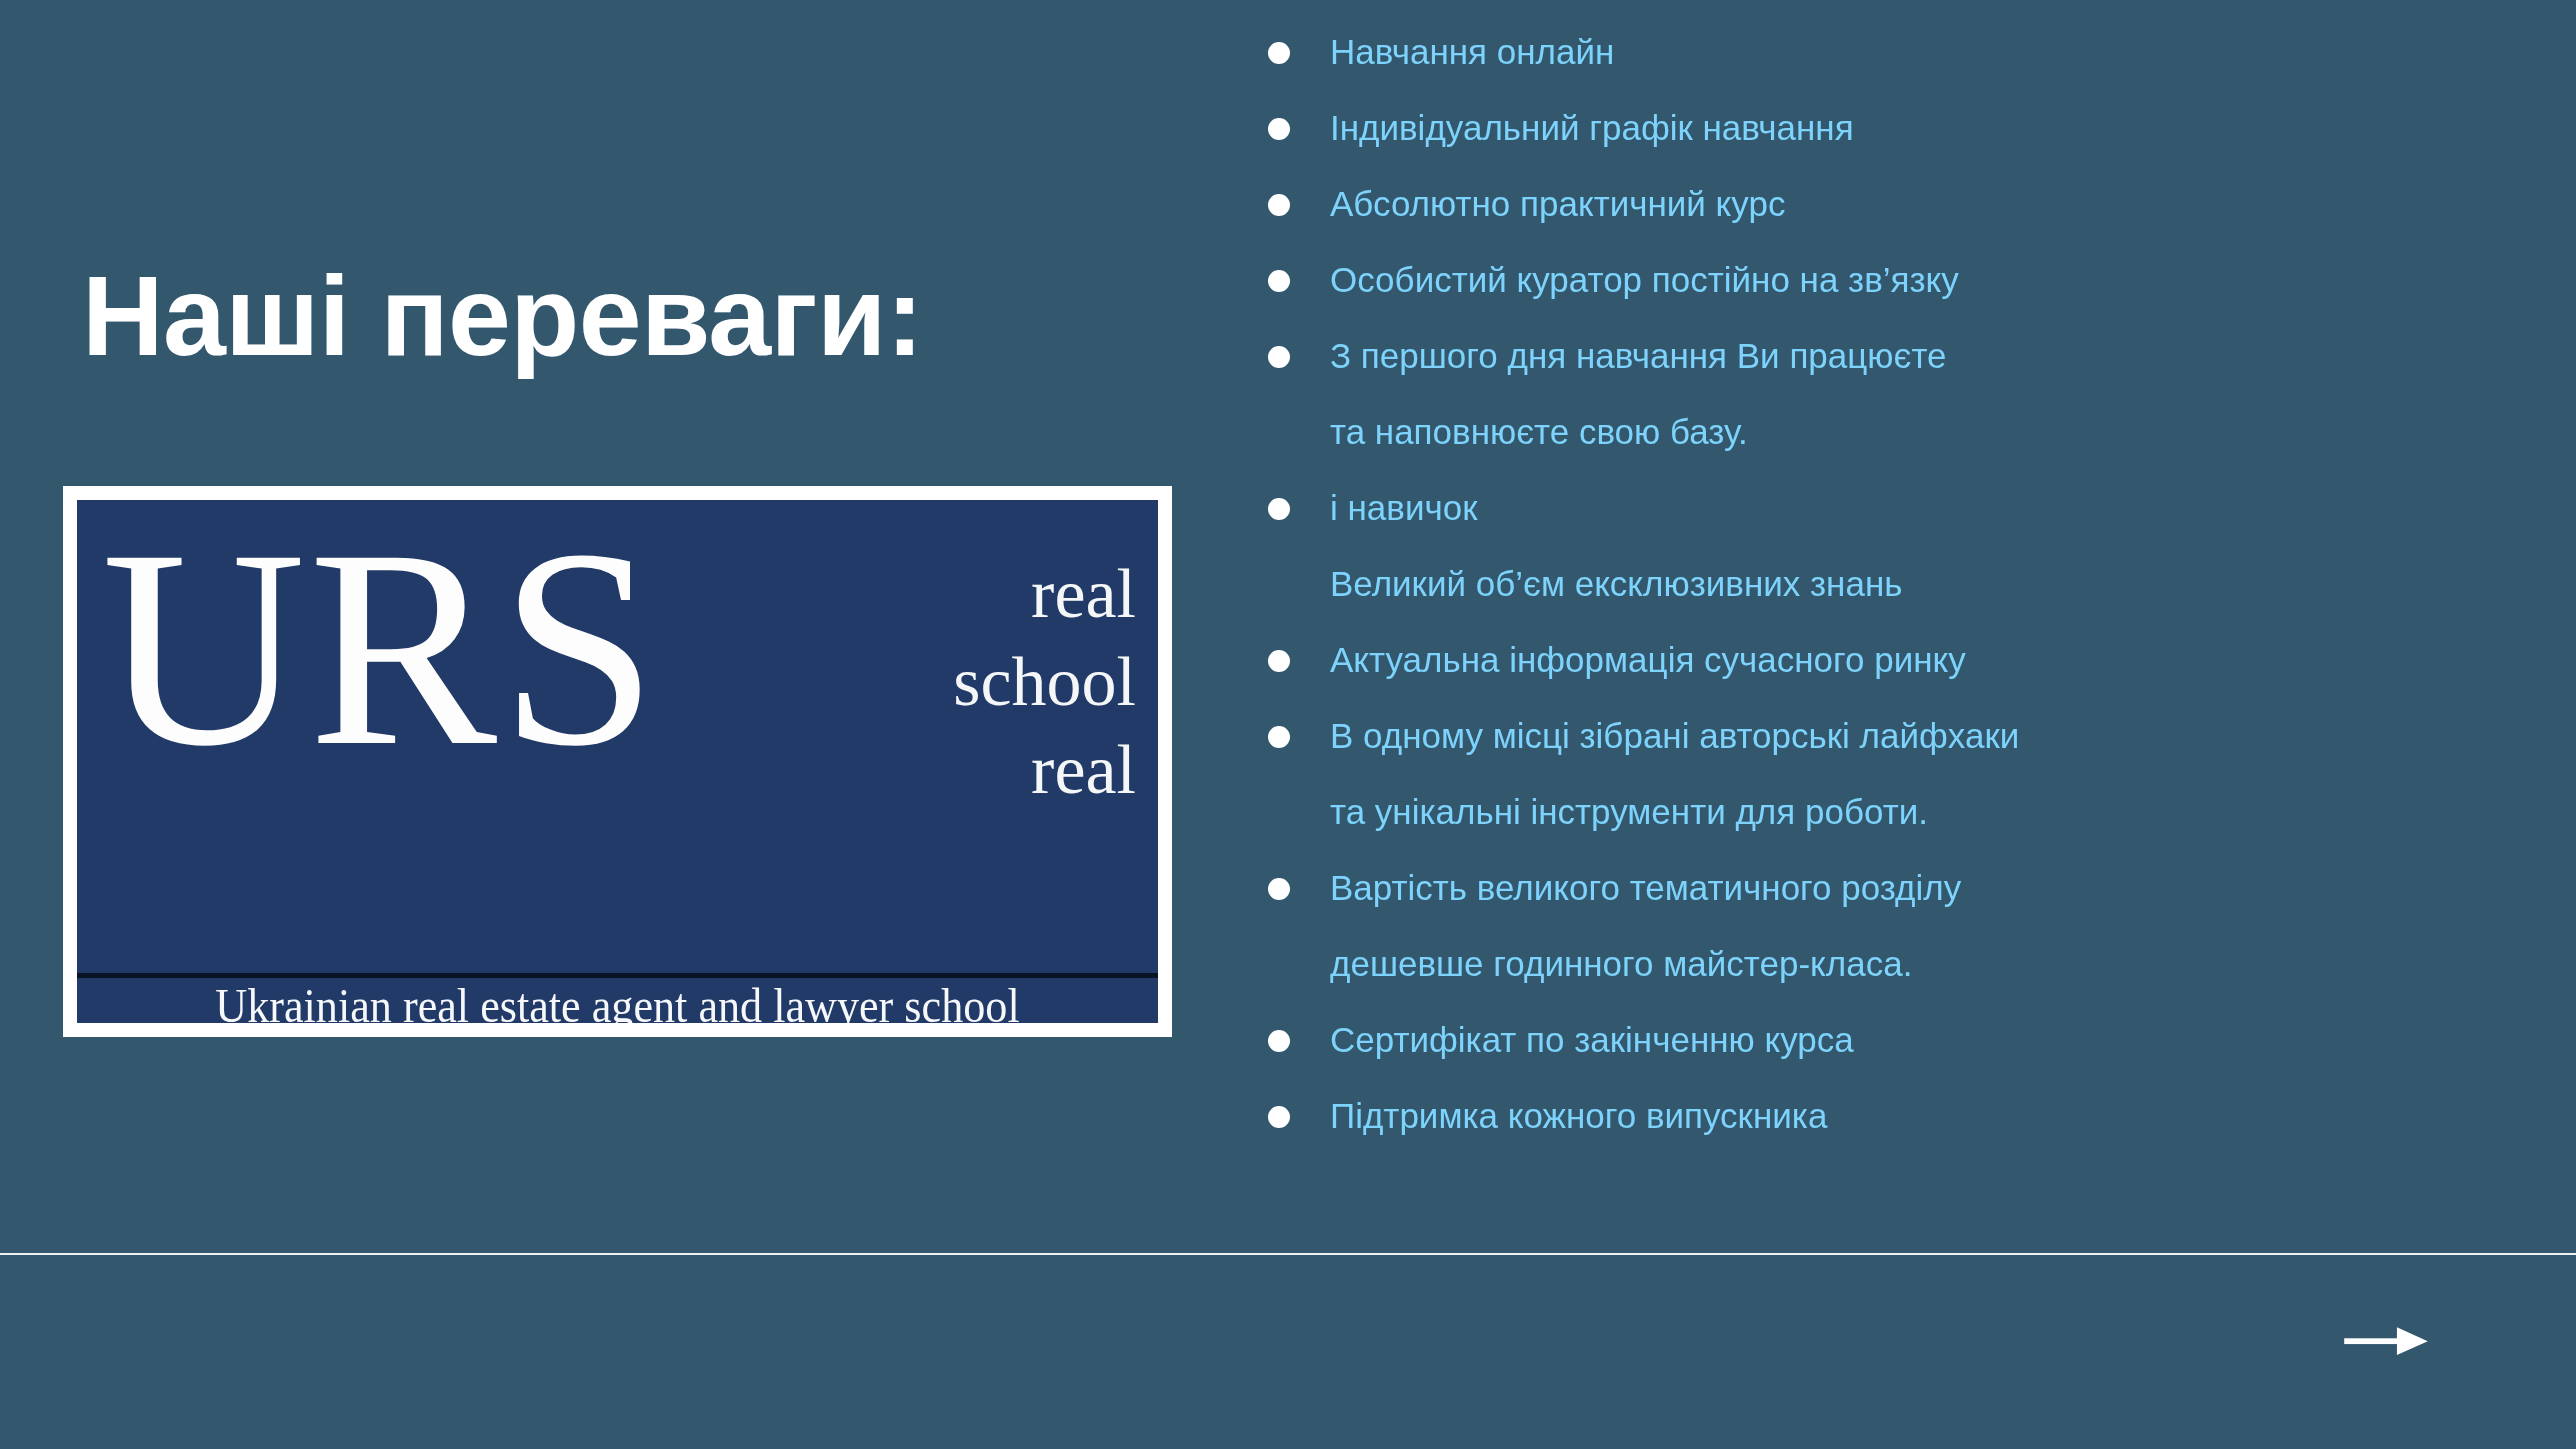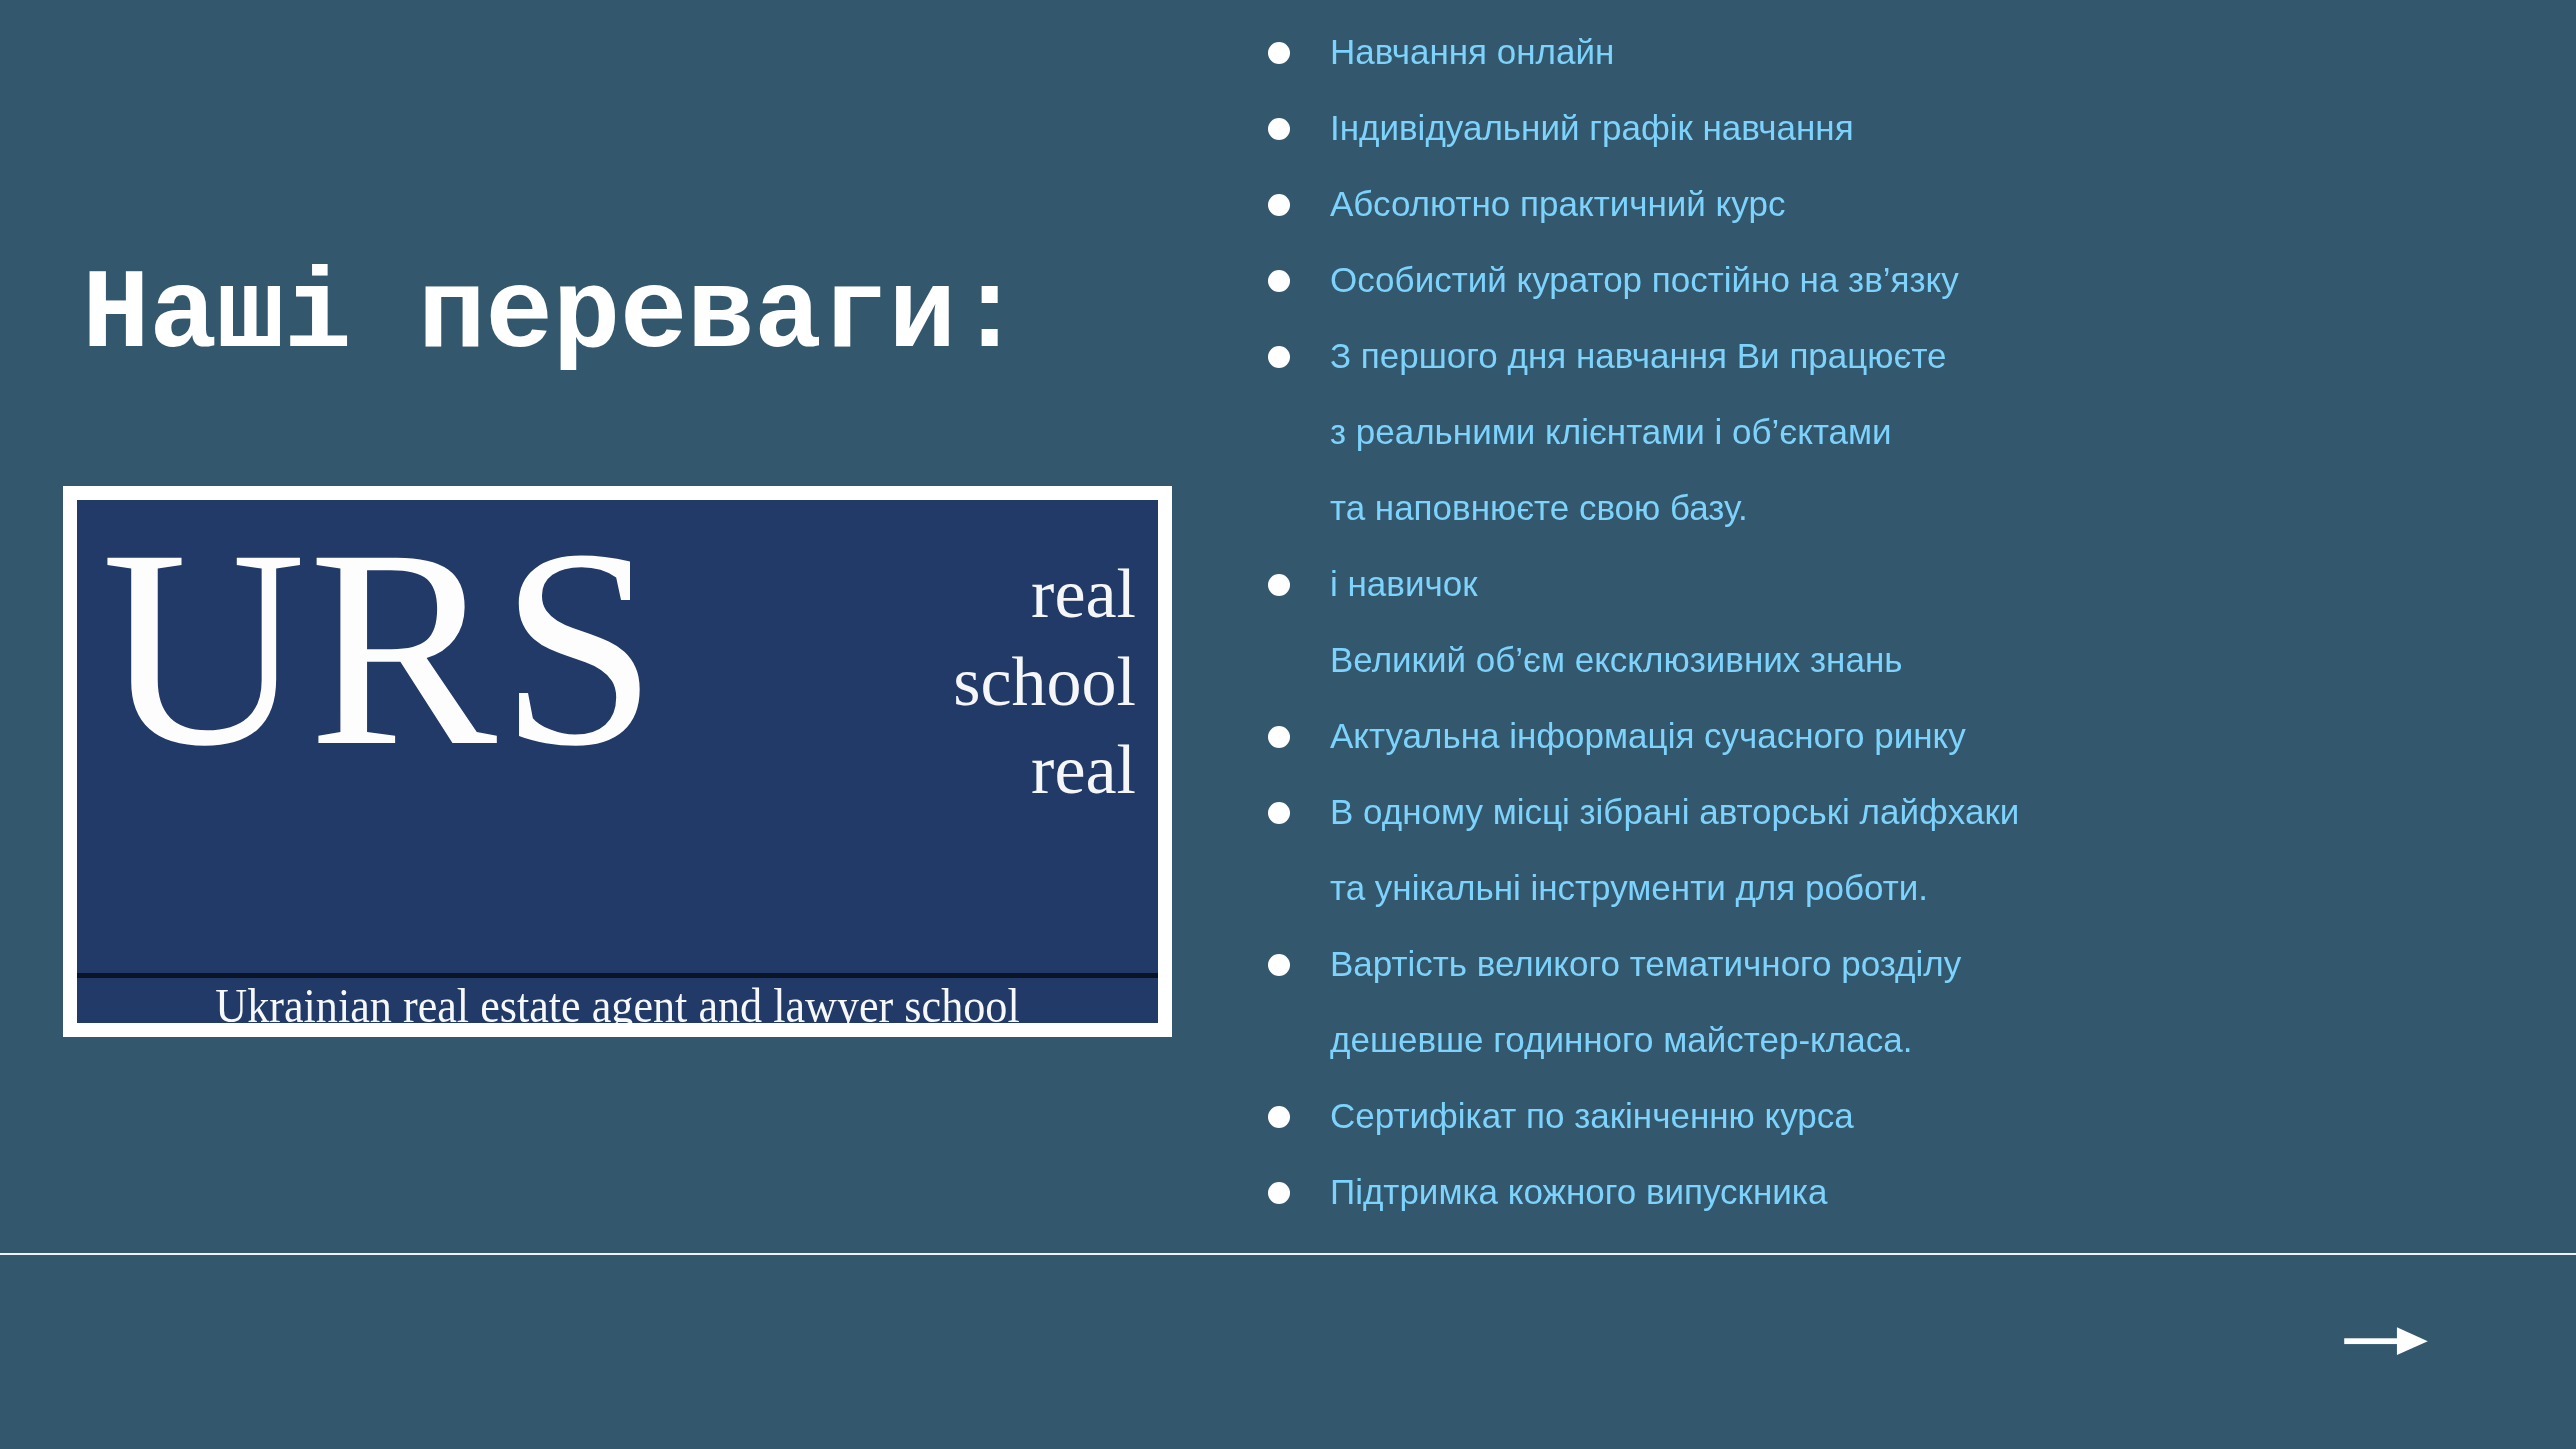--- a/index.html
+++ b/index.html
@@ -26,21 +26,21 @@
     top: 0;
     width: 1224px;
     height: 1253px;
   }
 
   .slide-title {
     position: absolute;
     left: 82px;
     top: 258px;
     width: 1095px;
-    font-family: Liberation Mono, monospace;
+    font-family: Liberation Sans, sans-serif;
     font-weight: bold;
     font-size: 113px;
     line-height: 1.04;
     letter-spacing: -0.6px;
     color: #ffffff;
     white-space: nowrap;
   }
 
   
 
@@ -207,21 +207,20 @@
     </div>
 
     <div class="bullet-row">
       <span class="bullet-dot"></span>
       <div class="bullet-line">Особистий куратор постійно на зв’язку</div>
     </div>
 
     <div class="bullet-row">
       <span class="bullet-dot"></span>
       <div class="bullet-line">З першого дня навчання Ви працюєте</div>
-      <div class="bullet-line">з реальними клієнтами і об’єктами</div>
       <div class="bullet-line">та наповнюєте свою базу.</div>
     </div>
 
     <div class="bullet-row">
       <span class="bullet-dot"></span>
       <div class="bullet-line">і навичок</div>
       <div class="bullet-line">Великий об’єм ексклюзивних знань</div>
     </div>
 
     <div class="bullet-row">

